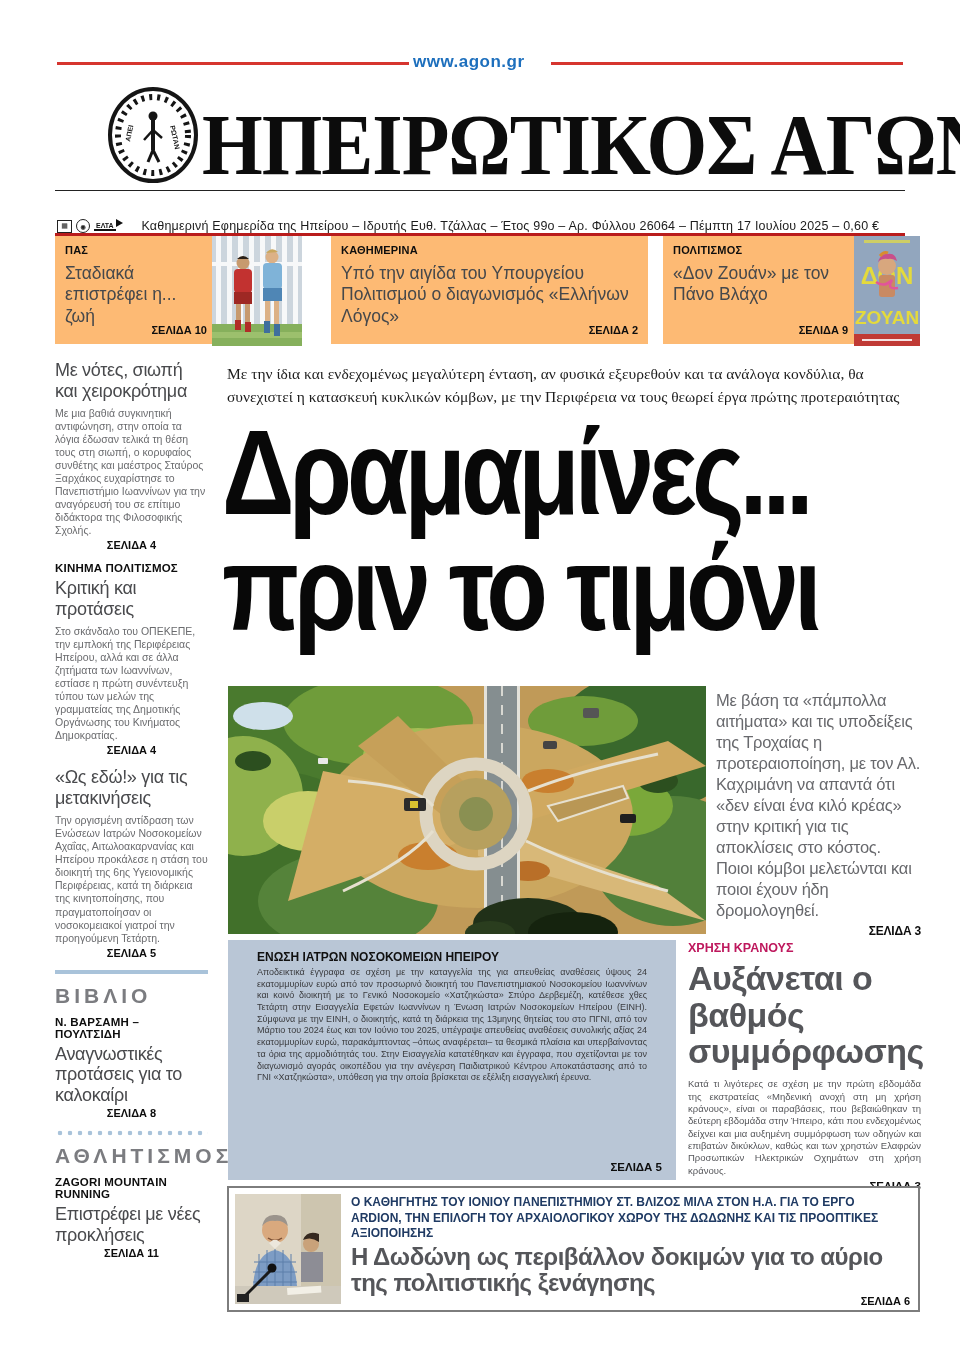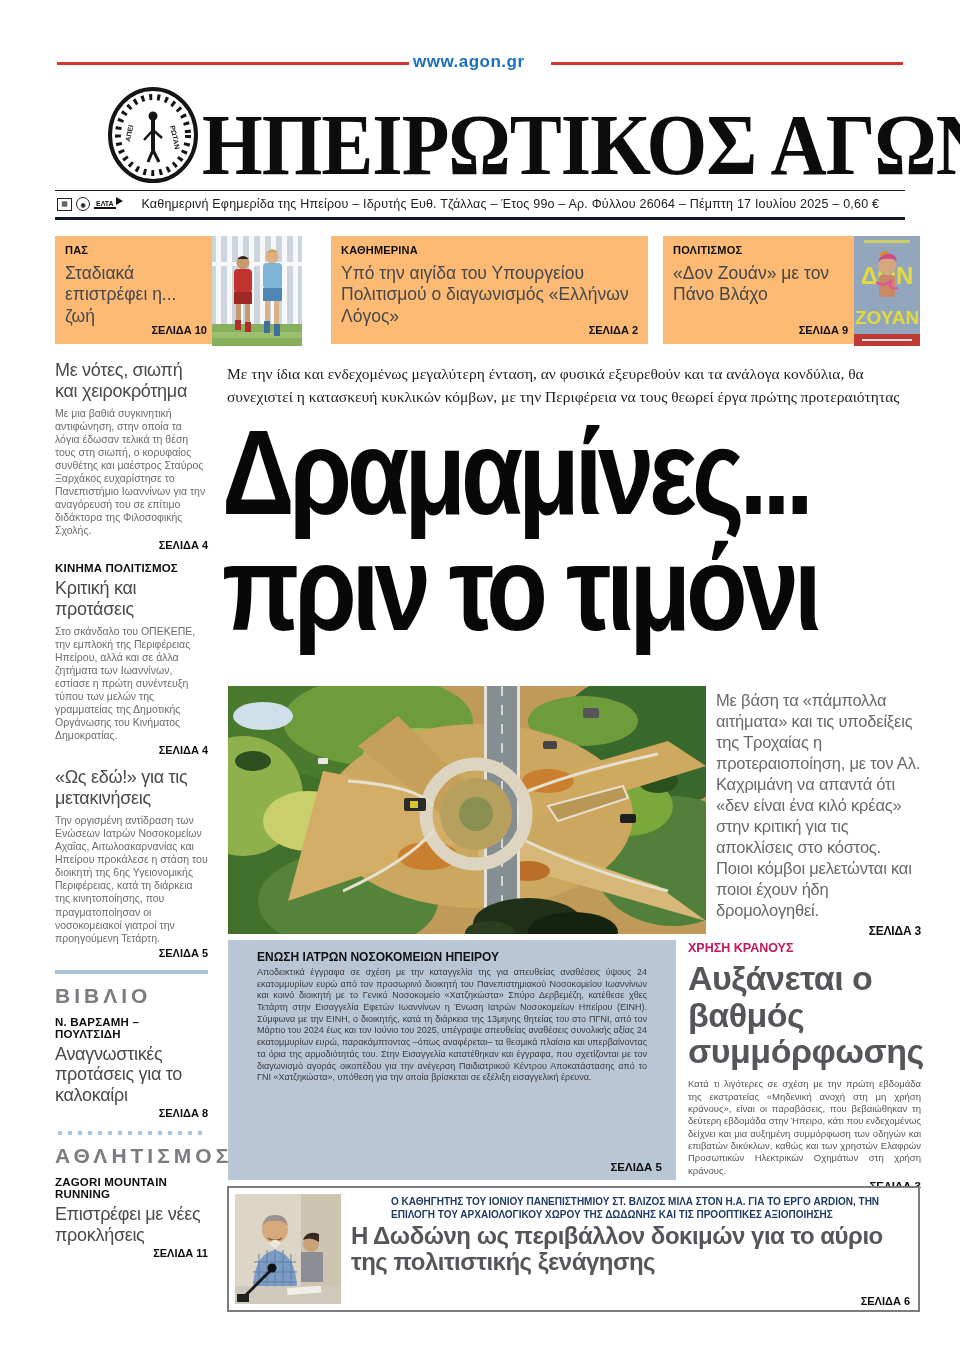--- a/index.html
+++ b/index.html
@@ -18,23 +18,23 @@
     font-size:17px; font-weight:bold; color:#1d6fbd; text-decoration:none; letter-spacing:0.5px;
   }
   .logo-wrap { position:absolute; left:106px; top:86px; width:94px; height:99px; }
   .masthead {
     position:absolute; left:202px; top:94px; width:710px;
     font-family:"Liberation Serif", serif; font-weight:bold; font-size:78px;
     letter-spacing:-1px; color:#0c0c0c; white-space:nowrap;
     transform:scaleY(1.12); transform-origin:top left;
   }
   .dateline {
-    position:absolute; left:55px; top:190px; width:850px; height:30px;
-    border-top:1px solid #222; border-bottom:3px solid #0f172a;
-    display:flex; align-items:center;
+    position:absolute; left:55px; top:190px; width:850px; height:46px;
+    border-top:1px solid #222; border-bottom:3px solid #b91c1c;
+    display:flex; align-items:flex-end;
   }
   .dl-icons { display:flex; gap:4px; align-items:center; margin-left:2px; }
   .dl-stamp { width:15px; height:13px; border:1.5px solid #222; display:flex; align-items:center; justify-content:center; font-size:7px; color:#222; }
   .dl-circle { width:14px; height:14px; border:1.5px solid #222; border-radius:50%; display:flex; align-items:center; justify-content:center; font-size:6px; font-weight:bold; color:#222; }
   .dl-elta { position:relative; font-size:7px; font-weight:bold; color:#111; border-bottom:2px solid #111; padding:1px 2px 0 2px; }
   .dl-elta:after { content:""; position:absolute; right:-7px; top:-2px; border-left:7px solid #111; border-top:4px solid transparent; border-bottom:4px solid transparent; }
   .dl-text { flex:1; text-align:center; font-size:12.5px; color:#1c1c1c; letter-spacing:0.2px; }
   
   .teaser { position:absolute; top:236px; height:108px; background:#fdba74; }
   .t1 { left:55px;  width:247px; }
@@ -49,21 +49,21 @@
   .t1 .tz-page { right:95px; }
   .t3 .tz-page { right:72px; }
   .t1-photo { position:absolute; right:0; top:0; width:90px; height:108px; }
   .t3-poster { position:absolute; right:0; top:0; width:66px; height:108px; }
   
   .sidebar { position:absolute; left:55px; top:360px; width:153px; }
   .sb-item { margin-bottom:11px; }
   .sb-kicker { font-size:11.5px; font-weight:bold; color:#0d0d0d; margin-bottom:4px; letter-spacing:0.2px; }
   .sb-title { font-size:18px; font-weight:400; color:#494a4d; line-height:1.14; letter-spacing:-0.3px; }
   .sb-body { font-size:10.5px; color:#6a6b6e; line-height:1.24; margin-top:6px; }
-  .sb-page { font-size:11px; font-weight:bold; color:#0d0d0d; text-align:right; margin-top:2px; }
+  .sb-page { font-size:11px; font-weight:bold; color:#0d0d0d; text-align:center; margin-top:2px; }
   .sb-rule { height:4px; background:#a9c3da; margin:6px 0 10px 0; }
   .sb-dots { height:6px; margin:4px 0 8px 0;
     background-image:radial-gradient(circle, #a9c3da 2px, transparent 2.6px);
     background-size:10px 6px; background-repeat:repeat-x; background-position:0 50%; }
   .sb-section { font-size:21px; font-weight:bold; color:#7b7c80; letter-spacing:4px; margin-bottom:8px; }
   
   .standfirst {
     position:absolute; left:227px; top:362px; width:694px;
     font-family:"Liberation Serif", serif; font-size:15.5px; color:#1d1d1d; line-height:1.5;
   }
@@ -87,21 +87,21 @@
   .helmet { position:absolute; left:688px; top:941px; width:233px; }
   .helmet .kicker { font-size:12.5px; font-weight:bold; color:#be185d; margin-bottom:5px; }
   .helmet .title { font-size:34px; color:#55565a; line-height:1.08; letter-spacing:-0.5px; margin-bottom:8px; }
   .helmet .body { font-size:9.5px; color:#55565a; line-height:1.3; text-align:justify; }
   .helmet .page { text-align:right; font-size:11.5px; font-weight:bold; color:#0d0d0d; margin-top:3px; }
   
   .dodoni { position:absolute; left:227px; top:1186px; width:693px; height:126px;
     border:2px solid #7d7d7d; background:#fff; }
   .dodoni-photo { position:absolute; left:6px; top:6px; width:106px; height:110px; }
   .dodoni-content { position:absolute; left:122px; top:7px; right:10px; bottom:4px; }
-  .dodoni .kicker { font-size:10px; font-weight:bold; color:#1f3a63; line-height:1.3; margin-bottom:2px;margin-left:40px; }
+  .dodoni .kicker { font-size:12px; font-weight:bold; color:#1f3a63; line-height:1.3; margin-bottom:2px; }
   .dodoni .title { font-size:24px; color:#55565a; line-height:1.08; letter-spacing:-0.5px; }
   .dodoni .page { position:absolute; right:8px; bottom:3px; font-size:11px; font-weight:bold; color:#0d0d0d; }
 </style>
 </head>
 <body>
 
 <div id="page">
 
   <div class="rule-red l"></div>
   <a class="site-link" href="#">www.agon.gr</a>

